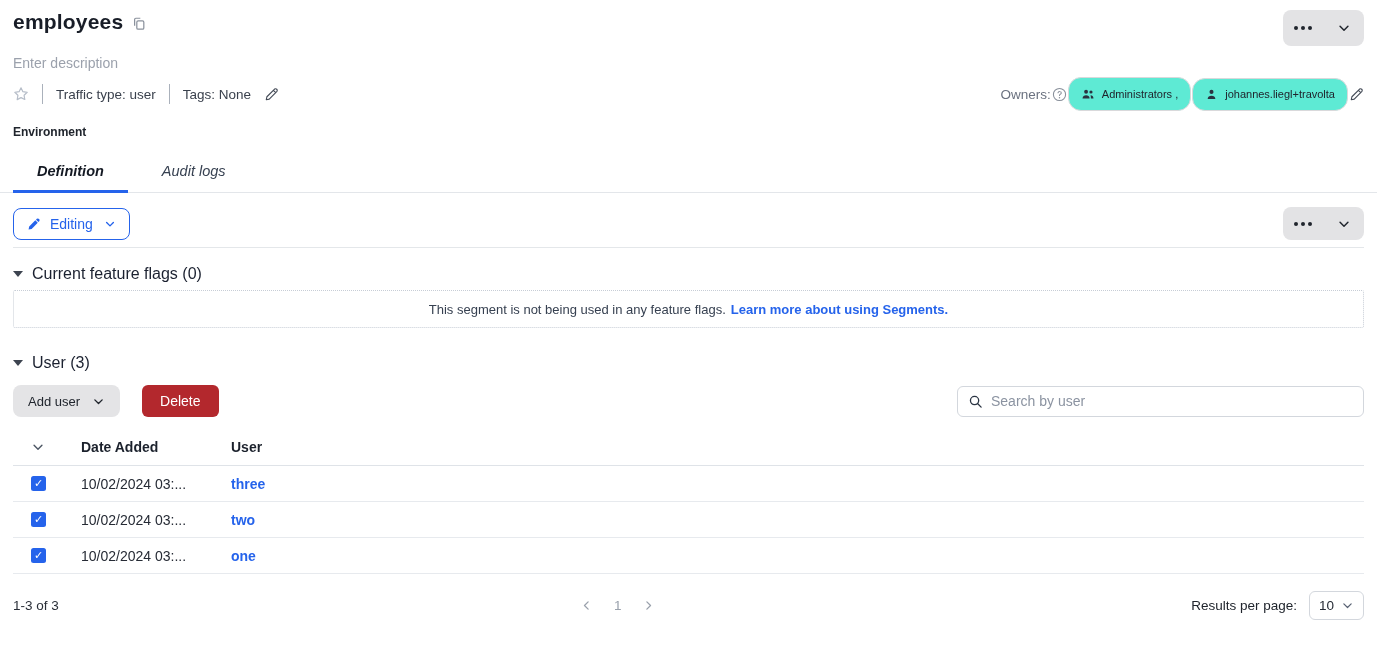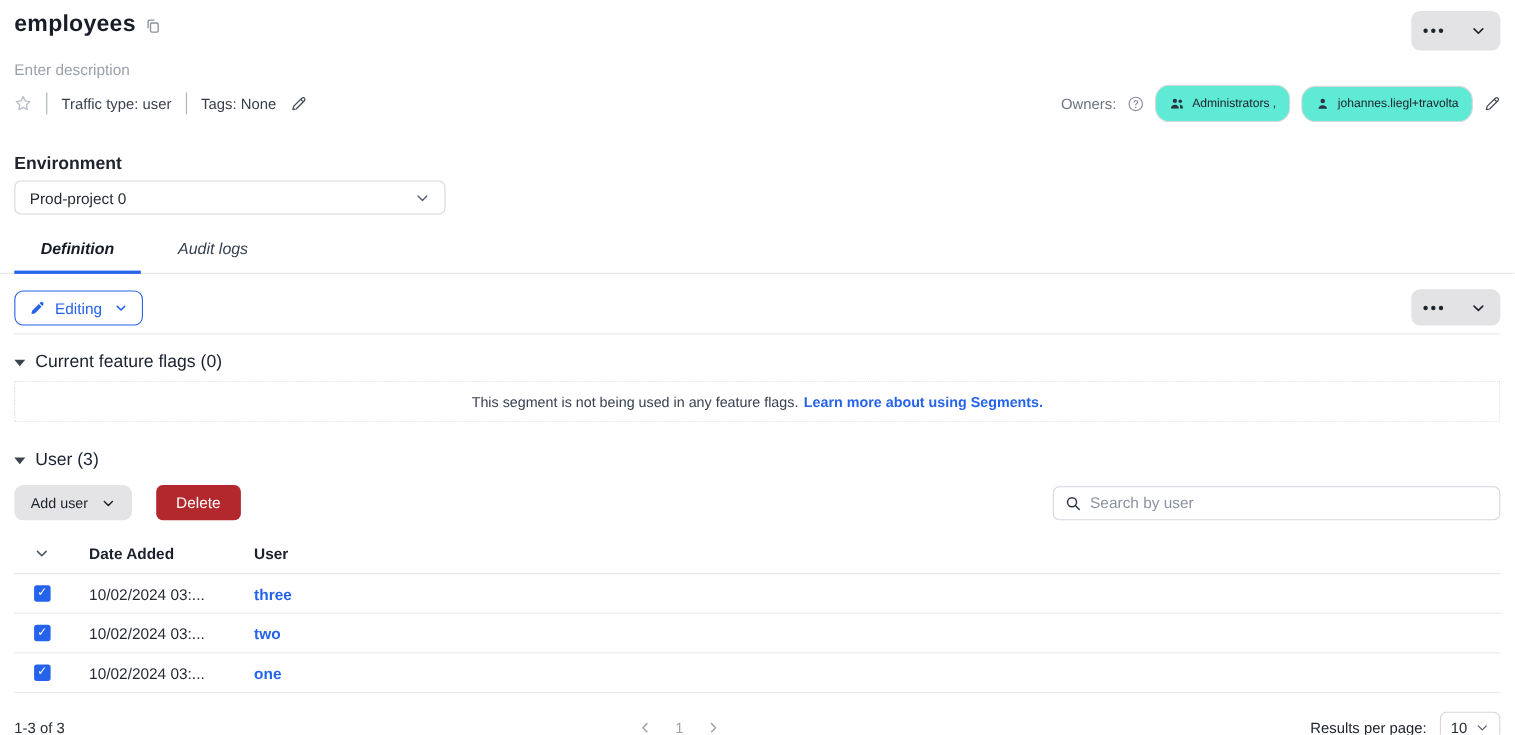--- a/index.html
+++ b/index.html
@@ -27,30 +27,30 @@
   .dots i { width:4px; height:4px; border-radius:50%; background:#20252d; }
 
   .description { margin-top:9px; color:#9ba1ac; font-size:14px; cursor:text; }
 
   .meta-row { margin-top:6px; display:flex; align-items:center; justify-content:space-between; }
   .meta-left { display:flex; align-items:center; gap:13px; color:#3a414d; font-size:13.5px; }
   .vdiv { width:1px; height:20px; background:#aab1bb; }
   .star-icon { color:#b7bec9; display:inline-flex; cursor:pointer; }
   .pencil { color:#434a56; display:inline-flex; cursor:pointer; }
 
-  .meta-right { display:flex; align-items:center; gap:10px; color:#6b7280; font-size:13.5px; }
+  .meta-right { display:flex; align-items:center; gap:1px; color:#6b7280; font-size:13.5px; }
   .chip {
     display:flex; align-items:center; gap:7px; background:#5eead4; border:1px solid #d9d9db;
     border-radius:13px; padding:9px 12px; font-size:11px; color:#20252d; cursor:pointer;
   }
   .chip .ic { color:#2a3340; display:inline-flex; }
   .help-icon { color:#878e99; display:inline-flex; cursor:pointer; }
 
   
-  .env-label { margin-top:30px; font-weight:700; font-size:16px; color:#20252d; }
+  .env-label { margin-top:14px; font-weight:700; font-size:12px; color:#20252d; }
   .env-select {
     margin-top:5px; width:392px; height:31px; border:1px solid #d3d7dd; border-radius:6px;
     display:flex; align-items:center; justify-content:space-between; padding:0 13px;
     font-size:14px; color:#262b35; cursor:pointer; background:#fff;
   }
   .env-select .chev { color:#596273; }
 
   
   .tabs { margin-top:13px; border-bottom:1px solid #e3e6ea; display:flex; gap:10px; padding-left:13px;font-style:italic; }
   .tab { padding:11px 24px 13px; font-size:14.5px; cursor:pointer; position:relative; color:#374151; font-weight:500; }
@@ -214,30 +214,20 @@
       </span>
       <span class="pencil">
         <svg width="15" height="15" viewBox="0 0 16 16" fill="none" stroke="currentColor" stroke-width="1.2" stroke-linejoin="round">
             <path d="M11.3 2.2a1.8 1.8 0 012.5 2.5L5.6 12.9l-3.2.7.7-3.2zM10 3.5l2.5 2.5"></path>
           </svg>
       </span>
     </div>
   </div>
 
   <div class="pad env-label">Environment</div>
-  <div class="pad">
-    <div class="env-select">
-      <span>Prod-project 0</span>
-      <span class="chev">
-        <svg width="14" height="14" viewBox="0 0 16 16" fill="none" stroke="currentColor" stroke-width="1.5" stroke-linecap="round" stroke-linejoin="round">
-            <path d="M3.5 6l4.5 4.5L12.5 6"></path>
-          </svg>
-      </span>
-    </div>
-  </div>
 
   <div class="tabs">
     <div class="tab active">Definition</div>
     <div class="tab">Audit logs</div>
   </div>
 
   <div class="pad edit-row">
     <button class="editing-btn">
       <span>
         <svg width="14" height="14" viewBox="0 0 16 16">

